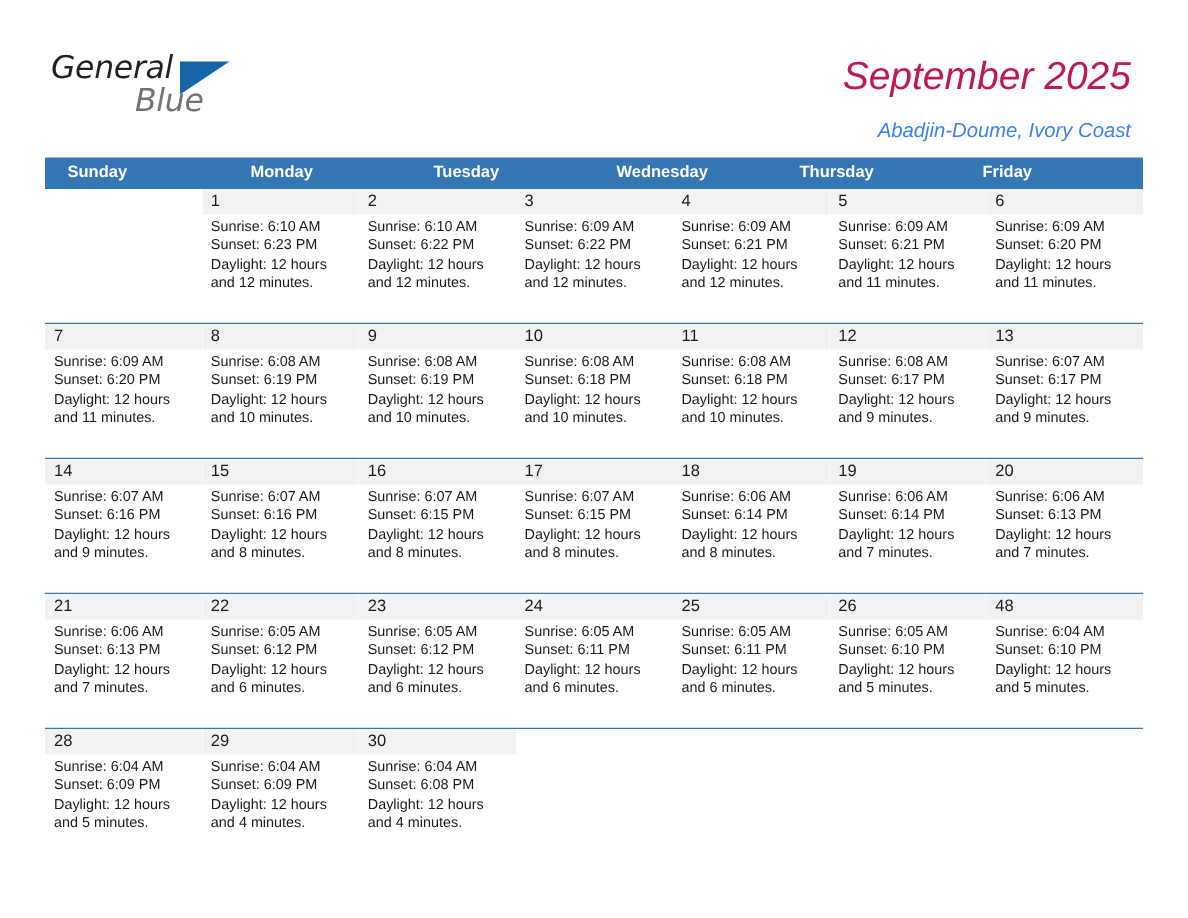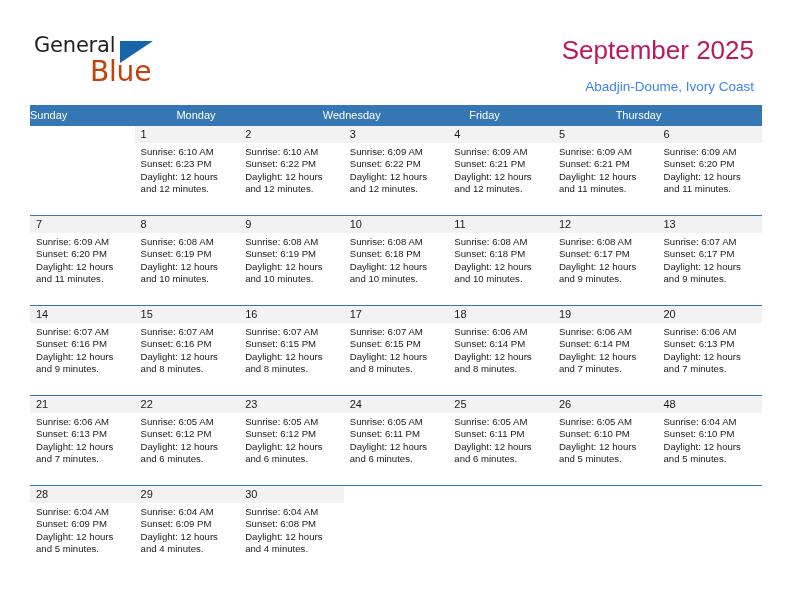--- a/index.html
+++ b/index.html
@@ -21,20 +21,21 @@
     box-sizing: border-box;
   }
 
   
   .header {
     position: absolute;
     left: 0;
     top: 0;
     width: 792px;
     height: 100px;
+    font-style: italic;
   }
   .logo {
     position: absolute;
     left: 34px;
     top: 33px;
     width: 180px;
     height: 52px;
   }
   .logo-general {
     position: absolute;
@@ -42,23 +43,23 @@
     top: 0;
     font-size: 21px;
     letter-spacing: -0.2px;
     color: #231f20;
     font-family: "DejaVu Sans", sans-serif;
   }
   .logo-blue {
     position: absolute;
     left: 56px;
     top: 22px;
-    font-size: 28px;
+    font-size: 21px;
     letter-spacing: -0.2px;
-    color: #c2410c;
+    color: #737373;
     font-family: "DejaVu Sans", sans-serif;
   }
   .logo-triangle {
     position: absolute;
     left: 86px;
     top: 8px;
     width: 0;
     height: 0;
     border-left: 33px solid #1565a8;
     border-bottom: 22px solid transparent;
@@ -97,24 +98,25 @@
     display: flex;
     width: 732px;
     background: #3576b5;
     height: 21px;
   }
   .weekday {
     flex: 1 1 0;
     color: #ffffff;
     font-size: 11px;
     line-height: 21px;
-    padding-left: 0;
+    padding-left: 15px;
     box-sizing: border-box;
     white-space: nowrap;
     overflow: hidden;
+    font-weight: bold;
   }
 
   .week-row {
     display: flex;
     width: 732px;
     border-top: 1px solid #3576b5;
     box-sizing: border-box;
   }
   .week-row.first {
     border-top: none;
@@ -168,23 +170,24 @@
     </div>
 
     <div class="title">September 2025</div>
     <div class="subtitle">Abadjin-Doume, Ivory Coast</div>
   </div>
 
   <div class="calendar">
     <div class="weekday-row" id="weekday-row">
         <div class="weekday">Sunday</div>
         <div class="weekday">Monday</div>
+        <div class="weekday">Tuesday</div>
         <div class="weekday">Wednesday</div>
+        <div class="weekday">Thursday</div>
         <div class="weekday">Friday</div>
-        <div class="weekday">Thursday</div>
       </div>
     <div id="weeks-container">
         <div class="week-row first">
           <div class="day-cell blank">
             <div class="day-number"></div>
             <div class="day-body">
               <div></div>
               <div></div>
               <div></div>
               <div></div>

